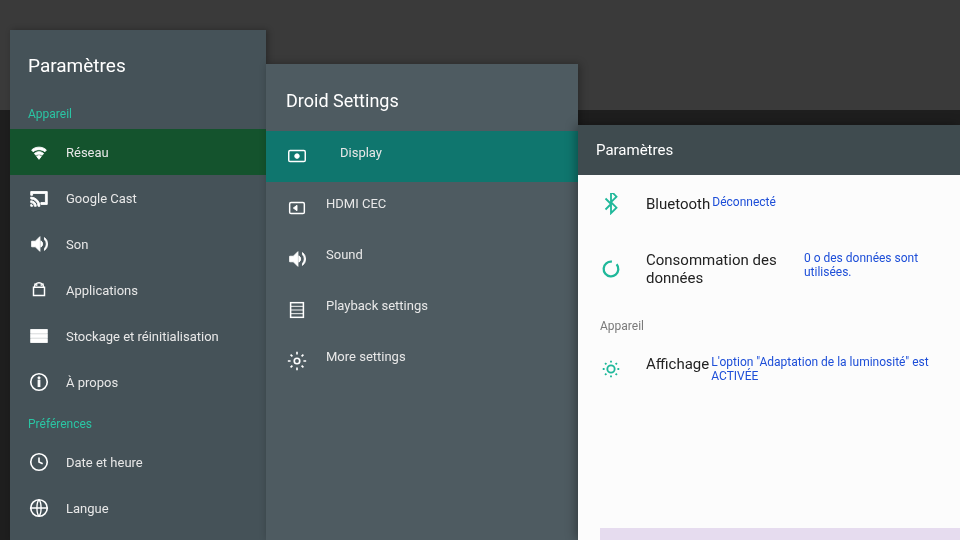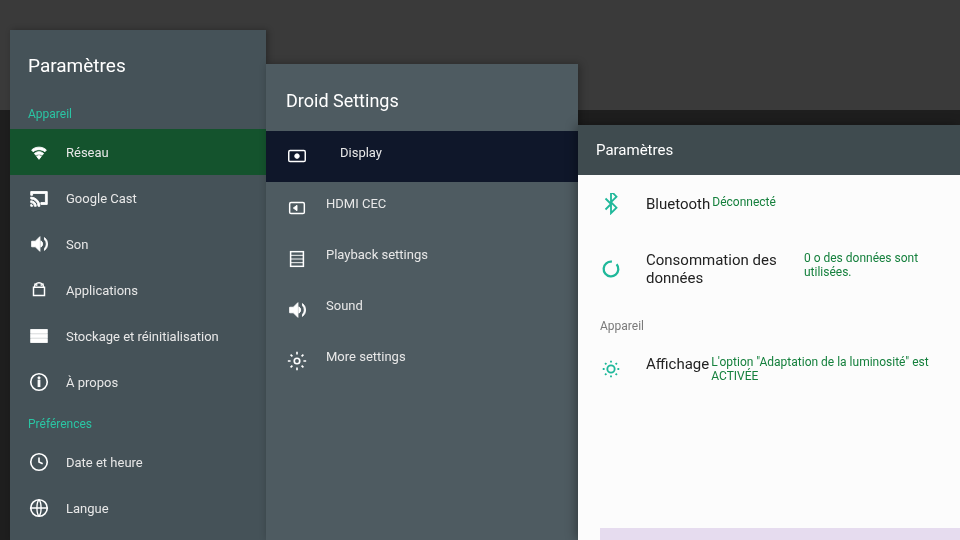--- a/index.html
+++ b/index.html
@@ -88,21 +88,21 @@
   .mid-item {
     display: flex;
     align-items: flex-start;
     gap: 18px;
     padding: 14px 20px;
     font-size: 13px;
     color: #e8e8e8;
     cursor: pointer;
   }
   .mid-item.selected {
-    background: #0f172a;
+    background: #0f766e;
     gap: 32px;
   }
   .mid-item .icon {
     width: 22px;
     height: 22px;
     flex: 0 0 22px;
     display: flex;
     align-items: center;
     justify-content: center;
     margin-top: 1px;
@@ -145,21 +145,21 @@
     width: 22px;
     height: 22px;
     flex: 0 0 22px;
     display: flex;
     align-items: center;
     justify-content: center;
   }
   .right-item .icon svg { width: 22px; height: 22px; }
   .right-item .labels { display: flex; flex-direction: row; gap: 2px; }
   .right-item .primary { font-size: 15px; color: #222; }
-  .right-item .secondary { font-size: 12px; color: #15803d; }
+  .right-item .secondary { font-size: 12px; color: #1d4ed8; }
   .right-section {
     font-size: 12px;
     color: #7a7a7a;
     padding: 14px 22px 4px 22px;
   }
   .right-peek {
     position: absolute;
     left: 22px; right: 0; bottom: 0;
     height: 12px;
     background: #e6dcef;
@@ -282,37 +282,37 @@
         </svg>
     </span>
     <div class="labels">
         <span>HDMI CEC</span>
       </div>
   </div>
 
   <div class="mid-item">
     <span class="icon">
       <svg viewBox="0 0 24 24">
+          <path d="M4 9h4l5-5v16l-5-5H4V9zm12 3a4 4 0 00-2-3.5v7A4 4 0 0016 12zm2-7v2.1a7 7 0 010 9.8V19a9 9 0 000-14z" fill="#fff"></path>
+        </svg>
+    </span>
+    <div class="labels">
+        <span>Sound</span>
+      </div>
+  </div>
+
+  <div class="mid-item">
+    <span class="icon">
+      <svg viewBox="0 0 24 24">
           <rect x="5" y="4" width="14" height="16" fill="none" stroke="#fff" stroke-width="1.6"></rect>
           <path d="M5 4v16M19 4v16M5 8h14M5 12h14M5 16h14" stroke="#fff" stroke-width="1"></path>
         </svg>
     </span>
     <div class="labels">
         <span>Playback settings</span>
-      </div>
-  </div>
-
-  <div class="mid-item">
-    <span class="icon">
-      <svg viewBox="0 0 24 24">
-          <path d="M4 9h4l5-5v16l-5-5H4V9zm12 3a4 4 0 00-2-3.5v7A4 4 0 0016 12zm2-7v2.1a7 7 0 010 9.8V19a9 9 0 000-14z" fill="#fff"></path>
-        </svg>
-    </span>
-    <div class="labels">
-        <span>Sound</span>
       </div>
   </div>
 
 
   <div class="mid-item">
     <span class="icon">
       <svg viewBox="0 0 24 24">
           <circle cx="12" cy="12" r="3" fill="none" stroke="#fff" stroke-width="1.8"></circle>
           <path d="M12 2v3M12 19v3M2 12h3M19 12h3M5 5l2 2M17 17l2 2M19 5l-2 2M7 17l-2 2" stroke="#fff" stroke-width="1.8"></path>
         </svg>

